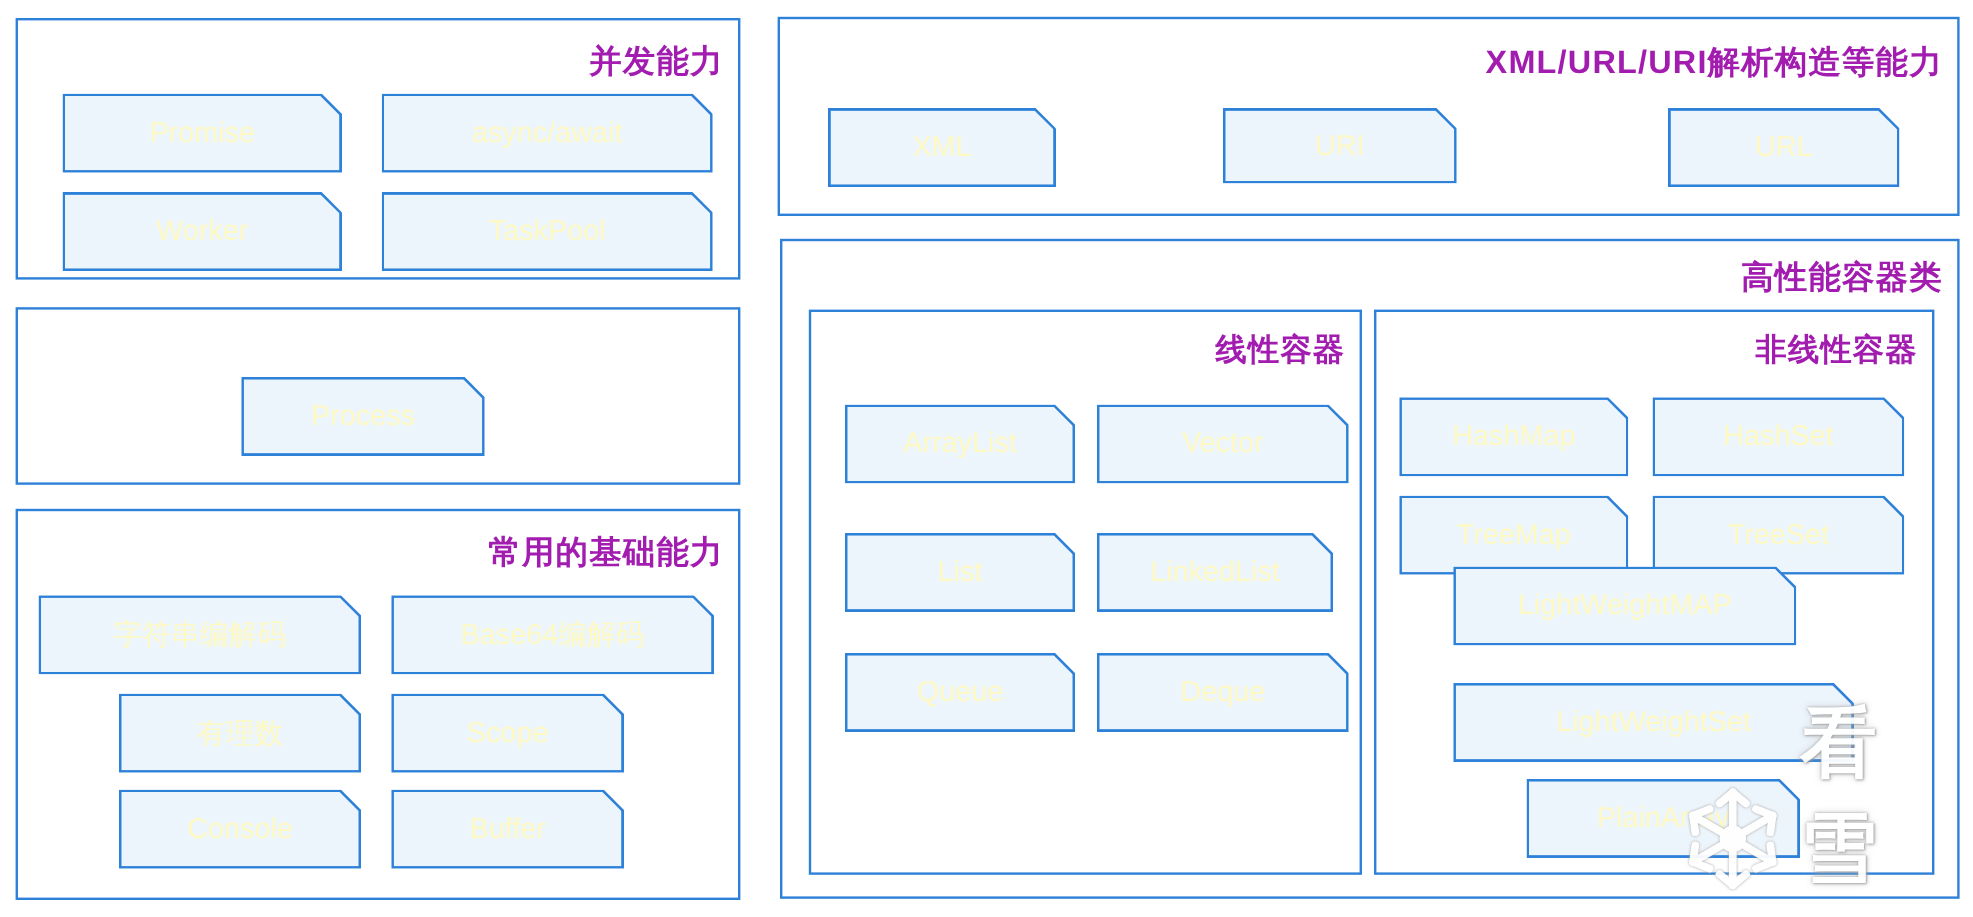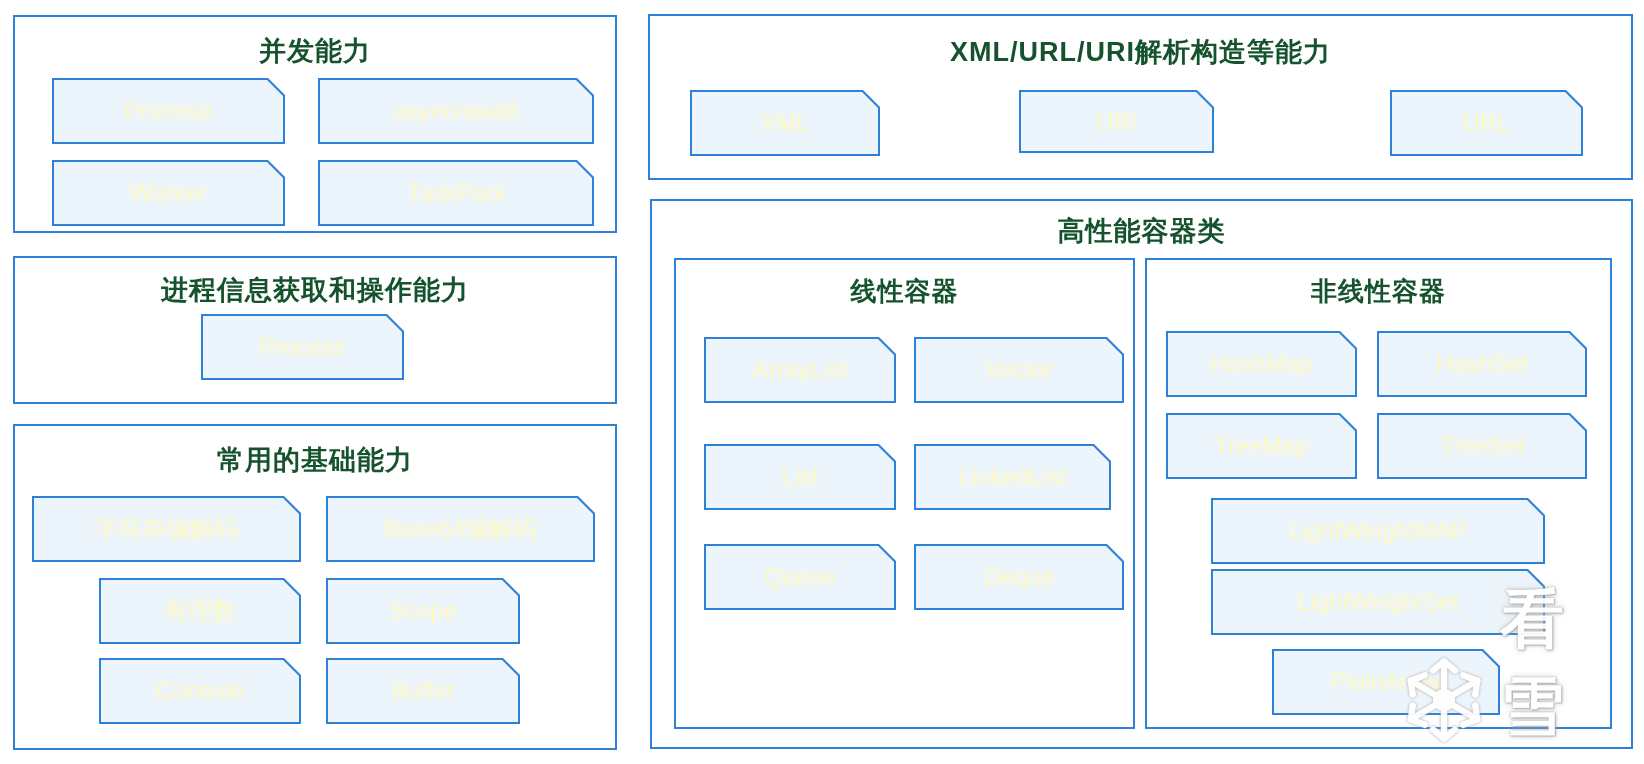--- a/index.html
+++ b/index.html
@@ -13,23 +13,23 @@
     position:relative;width:1644px;height:764px;background:#ffffff;
   }
   
   .obox{
     position:absolute;
     border:2.5px solid #2E81D8;
     background:#ffffff;
     box-sizing:border-box;
   }
   .btitle{
-    position:absolute;left:0;right:0;margin:0;
-    text-align:center;
-    font-size:27px;font-weight:700;color:#14532d;
+    position:absolute;left:0;right:12px;margin:0;
+    text-align:right;
+    font-size:27px;font-weight:700;color:#a21caf;
     letter-spacing:1px;
   }
   .subbox{
     position:absolute;
     border:2.5px solid #2E81D8;
     background:#ffffff;
     box-sizing:border-box;
   }
   
   .chip{
@@ -77,21 +77,20 @@
       </div>
     <div class="chip" style="left:37px;top:143px;width:233px;height:66px">
         <span>Worker</span>
       </div>
     <div class="chip" style="left:303px;top:143px;width:276px;height:66px">
         <span>TaskPool</span>
       </div>
   </section>
 
   <section class="obox" style="left:13px;top:256px;width:604px;height:148px">
-    <h2 class="btitle" style="top:14px">进程信息获取和操作能力</h2>
     <div class="chip" style="left:186px;top:56px;width:203px;height:66px">
         <span>Process</span>
       </div>
   </section>
 
   <section class="obox" style="left:13px;top:424px;width:604px;height:326px">
     <h2 class="btitle" style="top:16px">常用的基础能力</h2>
     <div class="chip" style="left:17px;top:70px;width:269px;height:66px">
         <span>字符串编解码</span>
       </div>
@@ -157,21 +156,21 @@
         </div>
       <div class="chip" style="left:230px;top:71px;width:210px;height:66px">
           <span>HashSet</span>
         </div>
       <div class="chip" style="left:19px;top:153px;width:191px;height:66px">
           <span>TreeMap</span>
         </div>
       <div class="chip" style="left:230px;top:153px;width:210px;height:66px">
           <span>TreeSet</span>
         </div>
-      <div class="chip" style="left:64px;top:238px;width:334px;height:66px">
+      <div class="chip" style="left:64px;top:212px;width:286px;height:66px">
           <span>LightWeightMAP</span>
         </div>
       <div class="chip" style="left:64px;top:309px;width:334px;height:66px">
           <span>LightWeightSet</span>
         </div>
       <div class="chip" style="left:125px;top:389px;width:228px;height:66px">
           <span>PlainArray</span>
         </div>
     </div>
   </section>

